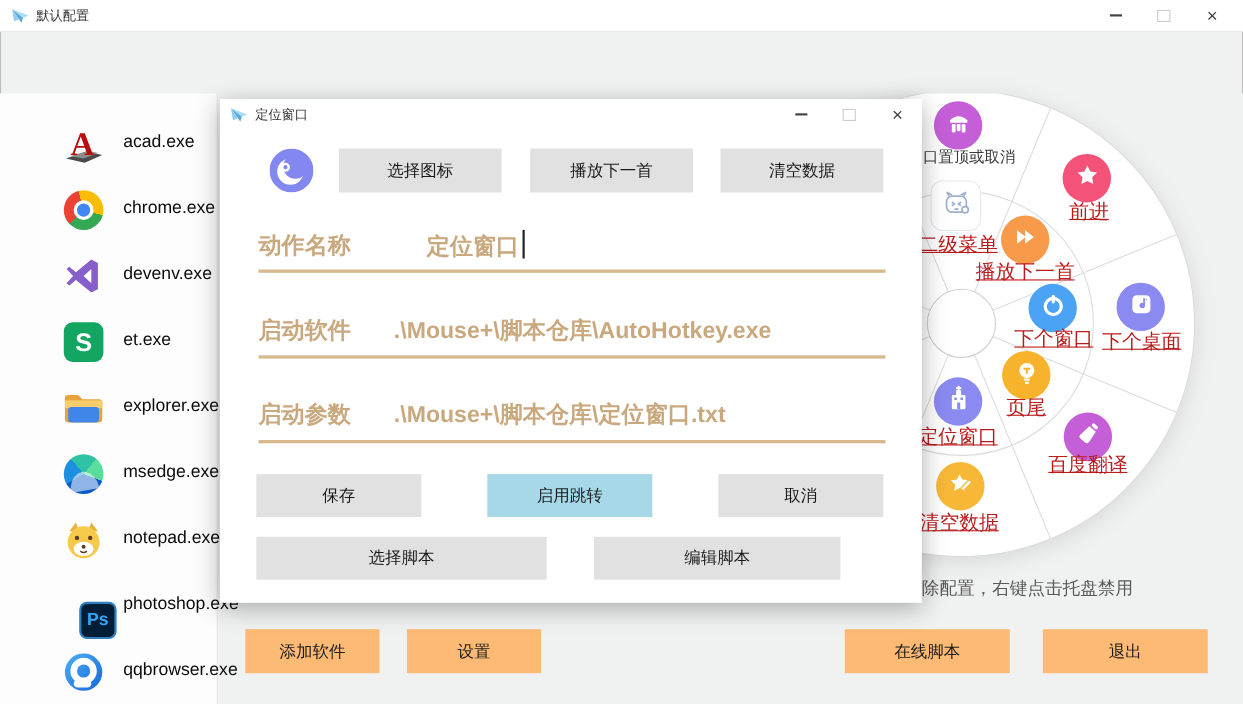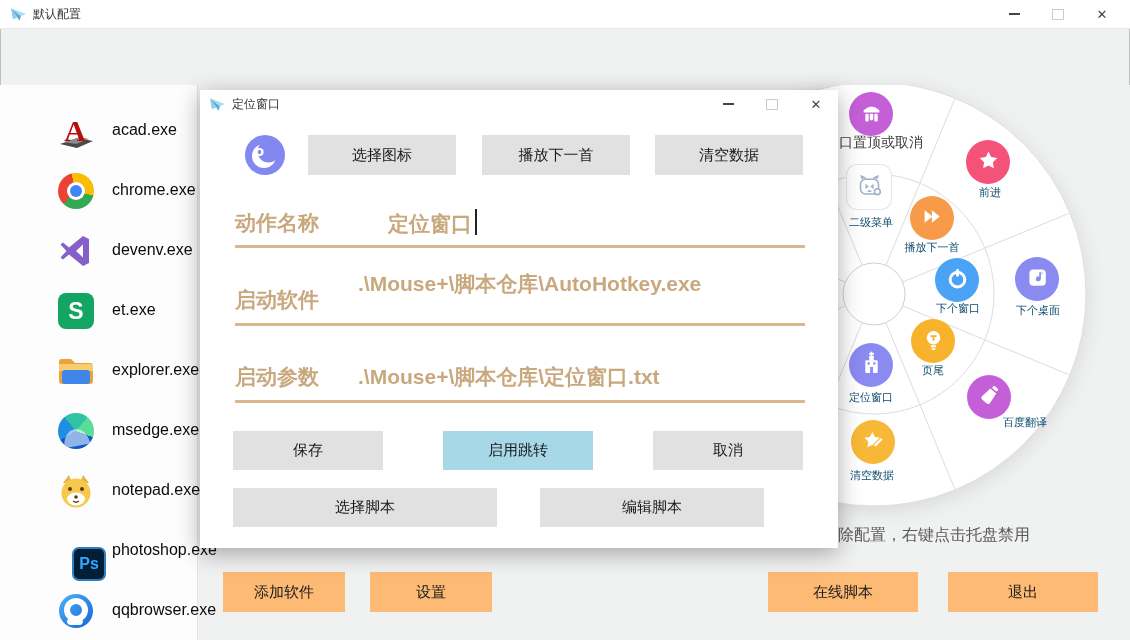--- a/index.html
+++ b/index.html
@@ -37,21 +37,21 @@
     border-radius:50% 50% 0 0/100% 100% 0 0;background:rgba(255,255,255,.55);transform:rotate(-10deg);}
   .icon-ps{width:34px;height:34px;margin:16px;border-radius:7px;background:#001e36;border:2px solid #2f7fbe;
     box-sizing:border-box;color:#31a8ff;font-weight:bold;font-size:16px;display:flex;align-items:center;justify-content:center;}
   
   .main{position:absolute;left:197px;top:85px;width:933px;height:555px;background:#f0f1f1;z-index:1;}
   .wheel-svg{position:absolute;left:0;top:0;filter:drop-shadow(0 4px 10px rgba(0,0,0,.10));}
   .wicon{position:absolute;width:44px;height:44px;border-radius:50%;transform:translate(-50%,-50%);
          display:flex;align-items:center;justify-content:center;cursor:pointer;}
   .wicon svg{width:27px;height:27px;}
   .wicon.flat{border-radius:10px;background:#fff;box-shadow:0 0 0 1px #e3e7ef;}
-  .wlabel{position:absolute;transform:translate(-50%,-50%);font-size:11px;color:#0c4a6e;white-space:nowrap;}
+  .wlabel{position:absolute;transform:translate(-50%,-50%);font-size:18px;color:#b91c1c;white-space:nowrap;text-decoration:underline;}
   .wlabel-cut{position:absolute;font-size:14px;color:#3a3a3a;white-space:nowrap;}
   
   .foot-hint{position:absolute;left:822px;top:525px;font-size:16px;color:#5a5a5a;z-index:2;white-space:nowrap;}
   .fbtn{position:absolute;top:572px;height:40px;background:#fdba74;display:flex;align-items:center;
         justify-content:center;font-size:15px;color:#1a1a1a;z-index:2;cursor:pointer;}
   
   .dialog{position:absolute;left:200px;top:90px;width:638px;height:458px;background:#fff;z-index:10;
           box-shadow:0 5px 22px rgba(0,0,0,.32);}
   .dlg-titlebar{position:absolute;left:0;top:0;width:638px;height:28px;background:#fff;display:flex;align-items:center;}
   .dlg-titlebar .tb-title{font-size:12px;color:#333;margin-left:6px;}
@@ -300,21 +300,21 @@
     <div class="wicon" style="left:792px;top:312px;background:#c45fd8">
       <span>
         <svg viewBox="0 0 24 24" width="27" height="27" fill="#fff">
           <g transform="rotate(40 12 12)">
             <rect x="9.2" y="2.6" width="5.6" height="2.8" rx="1.3"></rect>
             <path d="M8.6 6.8 h6.8 l1.2 9.7 a2.3 2.3 0 0 1 -2.3 2.5 h-4.6 a2.3 2.3 0 0 1 -2.3 -2.5 Z"></path>
           </g>
         </svg>
       </span>
     </div>
-    <div class="wlabel" style="left:828px;top:337px">百度翻译</div>
+    <div class="wlabel" style="left:792px;top:337px">百度翻译</div>
 
     <div class="wicon" style="left:676px;top:357px;background:#f7b838">
       <span>
         <svg viewBox="0 0 24 24" width="27" height="27">
           <path d="M11 4.5 l2.2 4.4 4.9 .7 -3.5 3.5 .8 4.9 -4.4 -2.3 -4.4 2.3 .8 -4.9 -3.5 -3.5 4.9 -.7 Z" fill="#fff"></path>
           <rect x="14.8" y="8.5" width="3" height="10" rx="1" transform="rotate(45 16.3 13.5)" fill="#fff" stroke="#f7b838" stroke-width="1"></rect>
         </svg>
       </span>
     </div>
     <div class="wlabel" style="left:675px;top:390px">清空数据</div>
@@ -359,21 +359,21 @@
 
     <div class="dbtn" style="left:108px;top:45px;width:148px">选择图标</div>
     <div class="dbtn" style="left:282px;top:45px;width:148px">播放下一首</div>
     <div class="dbtn" style="left:455px;top:45px;width:148px">清空数据</div>
 
     <span class="flabel" style="top:119px">动作名称</span>
     <span class="fval with-caret" style="left:188px;top:119px">定位窗口</span>
     <div class="fline" style="top:155px"></div>
 
     <span class="flabel" style="top:196px">启动软件</span>
-    <span class="fval" style="left:158px;top:180px">.\Mouse+\脚本仓库\AutoHotkey.exe</span>
+    <span class="fval" style="left:158px;top:196px">.\Mouse+\脚本仓库\AutoHotkey.exe</span>
     <div class="fline" style="top:233px"></div>
 
     <span class="flabel" style="top:273px">启动参数</span>
     <span class="fval" style="left:158px;top:273px">.\Mouse+\脚本仓库\定位窗口.txt</span>
     <div class="fline" style="top:310px"></div>
 
     <div class="dbtn" style="left:33px;top:341px;width:150px;height:39px">保存</div>
     <div class="dbtn blue" style="left:243px;top:341px;width:150px;height:39px">启用跳转</div>
     <div class="dbtn" style="left:453px;top:341px;width:150px;height:39px">取消</div>
 

